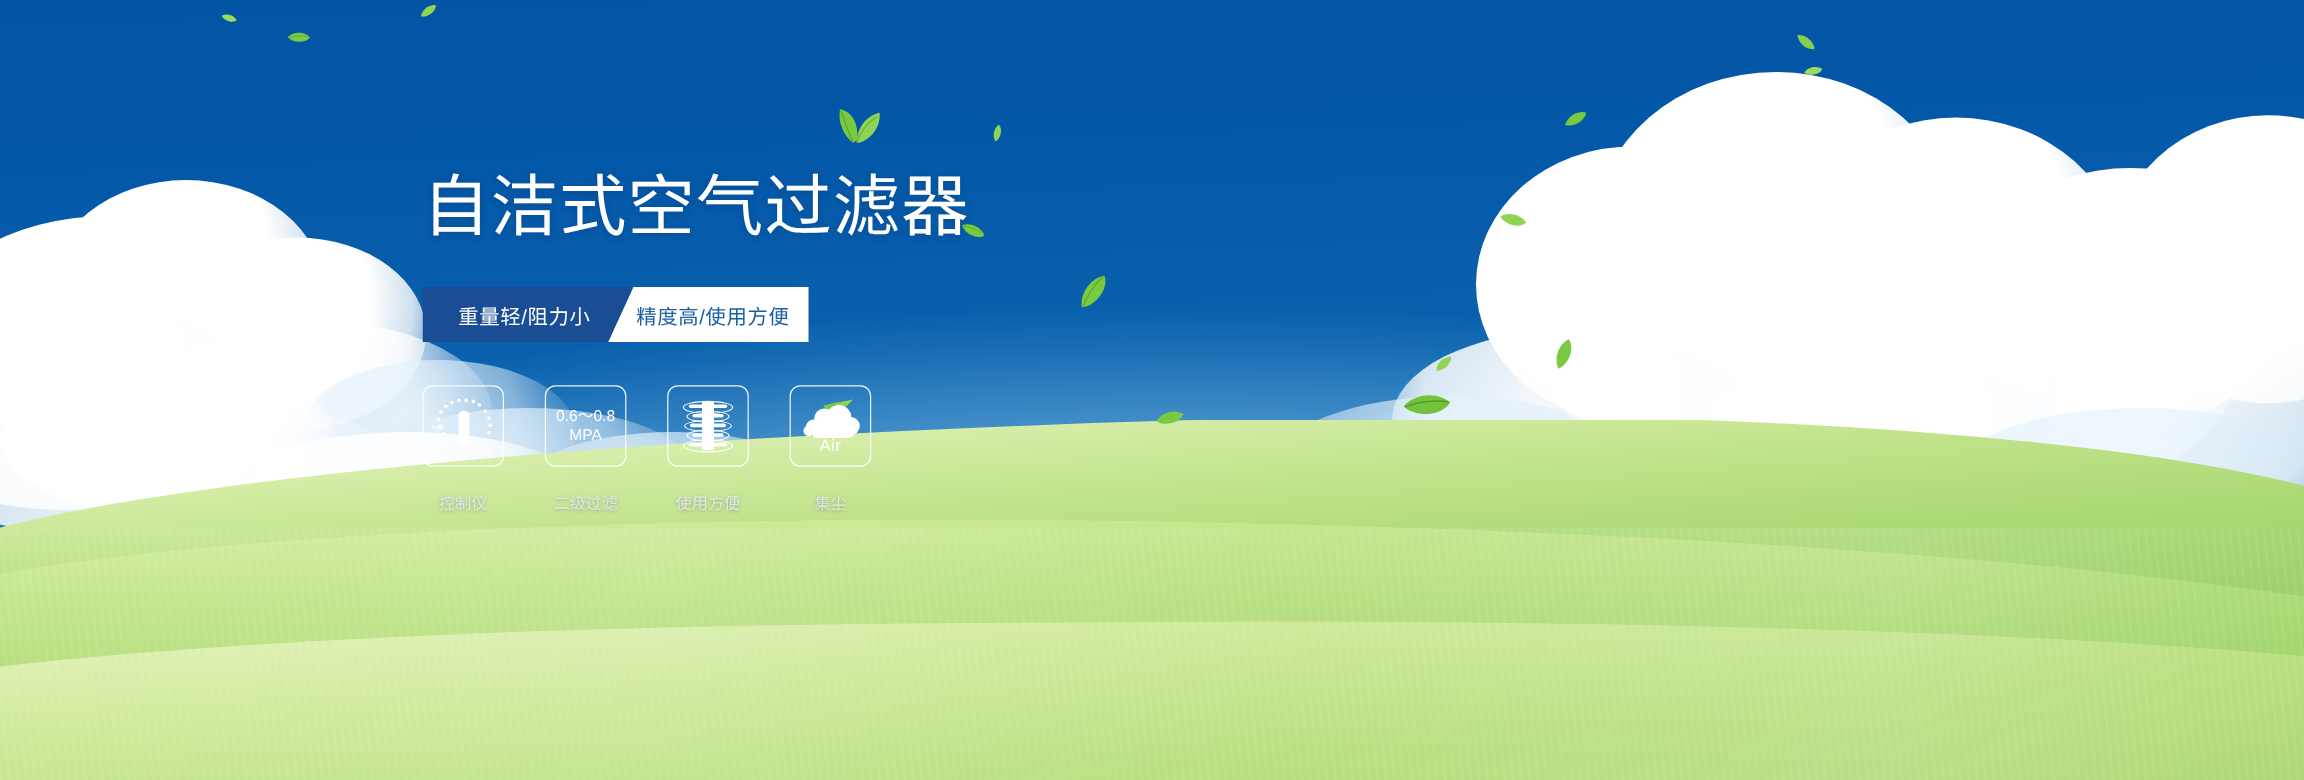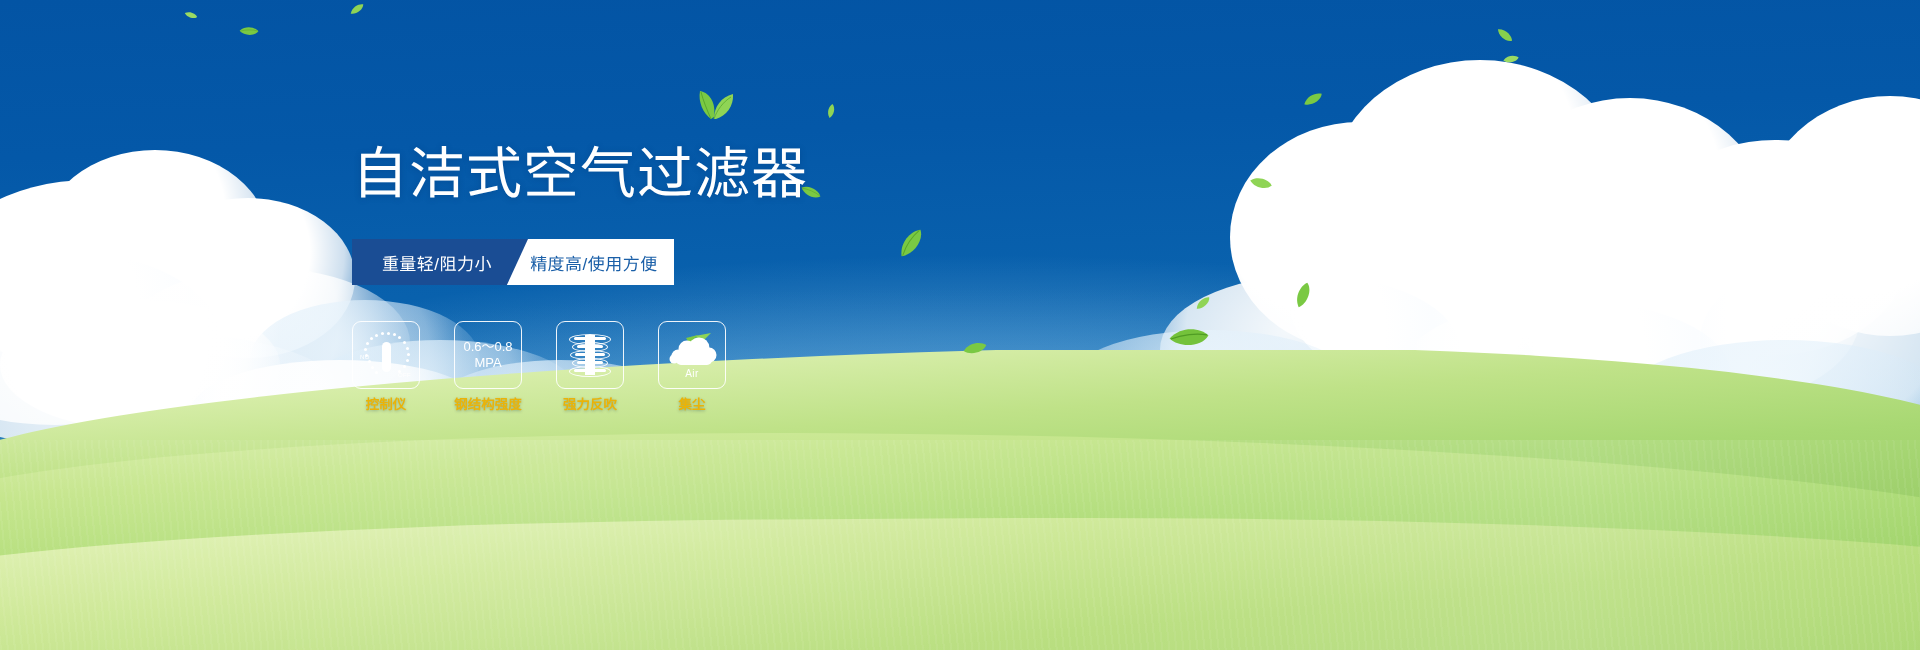--- a/index.html
+++ b/index.html
@@ -100,23 +100,22 @@
   .feature{width:68px;display:flex;flex-direction:column;align-items:center;}
   .fbox{
     width:68px;height:68px;box-sizing:border-box;
     border:1.6px solid rgba(255,255,255,.92);border-radius:9px;
     display:flex;flex-direction:column;align-items:center;justify-content:center;
     color:#ffffff;position:relative;overflow:hidden;
   }
   .fbox .ftxt{font-size:13px;line-height:1.25;text-align:center;letter-spacing:0;}
   .fbox .ftxt .l2{display:block;}
   .flabel{
-    margin-top:4px;font-size:13.5px;color:#eab308;white-space:nowrap;
+    margin-top:19px;font-size:13.5px;color:#e5e5e5;white-space:nowrap;
     text-shadow:0 1px 3px rgba(0,40,90,.3);
-    font-weight:bold;
   }
 
   
   .gauge{position:relative;width:54px;height:50px;}
   .gauge .dot{position:absolute;width:3px;height:3px;border-radius:50%;background:#fff;}
   .gauge .needle{
     position:absolute;left:50%;top:12px;margin-left:-4.5px;
     width:9px;height:30px;border-radius:5px;background:#fff;
   }
   .gauge .g-no{position:absolute;left:1px;top:24px;font-size:6px;letter-spacing:.3px;}
@@ -130,21 +129,21 @@
     border:1.3px solid rgba(255,255,255,.95);border-radius:50%;
   }
   .stack .core{
     position:absolute;left:50%;top:3px;margin-left:-5px;width:10px;height:40px;background:#fff;
   }
 
   
   .aircloud{position:relative;width:54px;height:46px;}
   .aircloud .ctext{
     position:absolute;left:0;right:0;bottom:-1px;text-align:center;
-    font-size:10px;color:#ffffff;letter-spacing:.4px;
+    font-size:14px;color:#ffffff;letter-spacing:.4px;
   }
 
   
   .leaf{position:absolute;}
   svg{display:block;overflow:visible;}
 </style>
 </head>
 <body>
 
 <div id="stage">
@@ -327,40 +326,40 @@
         <div class="flabel">控制仪</div>
       </div>
 
       <div class="feature">
         <div class="fbox">
           <span class="ftxt">
             <span>0.6～0.8</span>
             <span class="l2">MPA</span>
           </span>
         </div>
-        <div class="flabel">钢结构强度</div>
+        <div class="flabel">二级过滤</div>
       </div>
 
       <div class="feature">
         <div class="fbox">
           <span class="stack">
             <span class="ell" style="top:2px;  width:40px;height:9px;"></span>
             <span class="ell" style="top:10px; width:34px;height:8px;"></span>
             <span class="ell" style="top:18px; width:38px;height:8px;"></span>
             <span class="ell" style="top:26px; width:34px;height:8px;"></span>
             <span class="ell" style="top:34px; width:40px;height:9px;"></span>
             <span class="bar" style="top:5px;  width:32px;"></span>
             <span class="bar" style="top:13px; width:26px;"></span>
             <span class="bar" style="top:21px; width:30px;"></span>
             <span class="bar" style="top:29px; width:26px;"></span>
             <span class="bar" style="top:37px; width:32px;"></span>
             <span class="core"></span>
           </span>
         </div>
-        <div class="flabel">强力反吹</div>
+        <div class="flabel">使用方便</div>
       </div>
 
 
       <div class="feature">
         <div class="fbox">
           <span class="aircloud">
             <svg width="54" height="40" viewBox="0 0 54 40">
               <path d="M30 4 L46 1 L36 11 Z" fill="#8fd455"></path>
               <path d="M21 6 L33 3 L25 12 Z" fill="#7ac943"></path>
               <circle cx="13" cy="24" r="6.5" fill="#fff"></circle>

